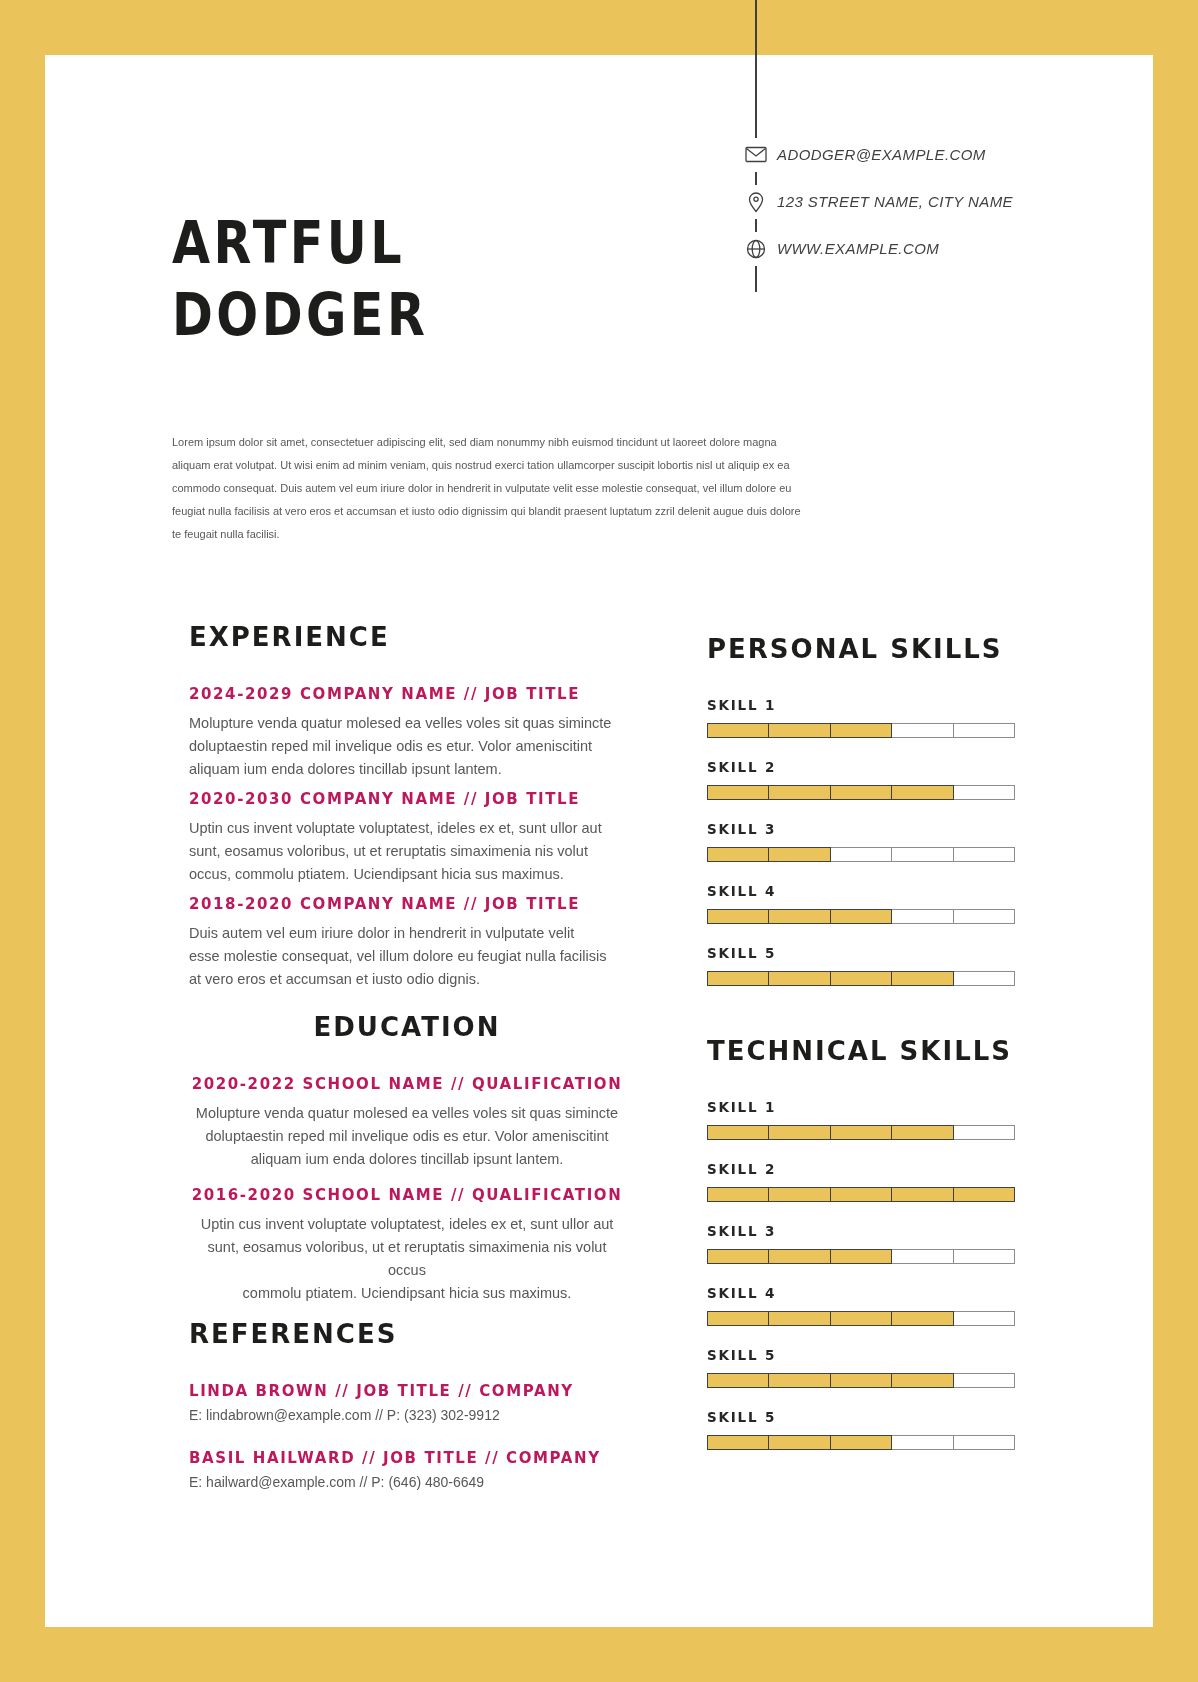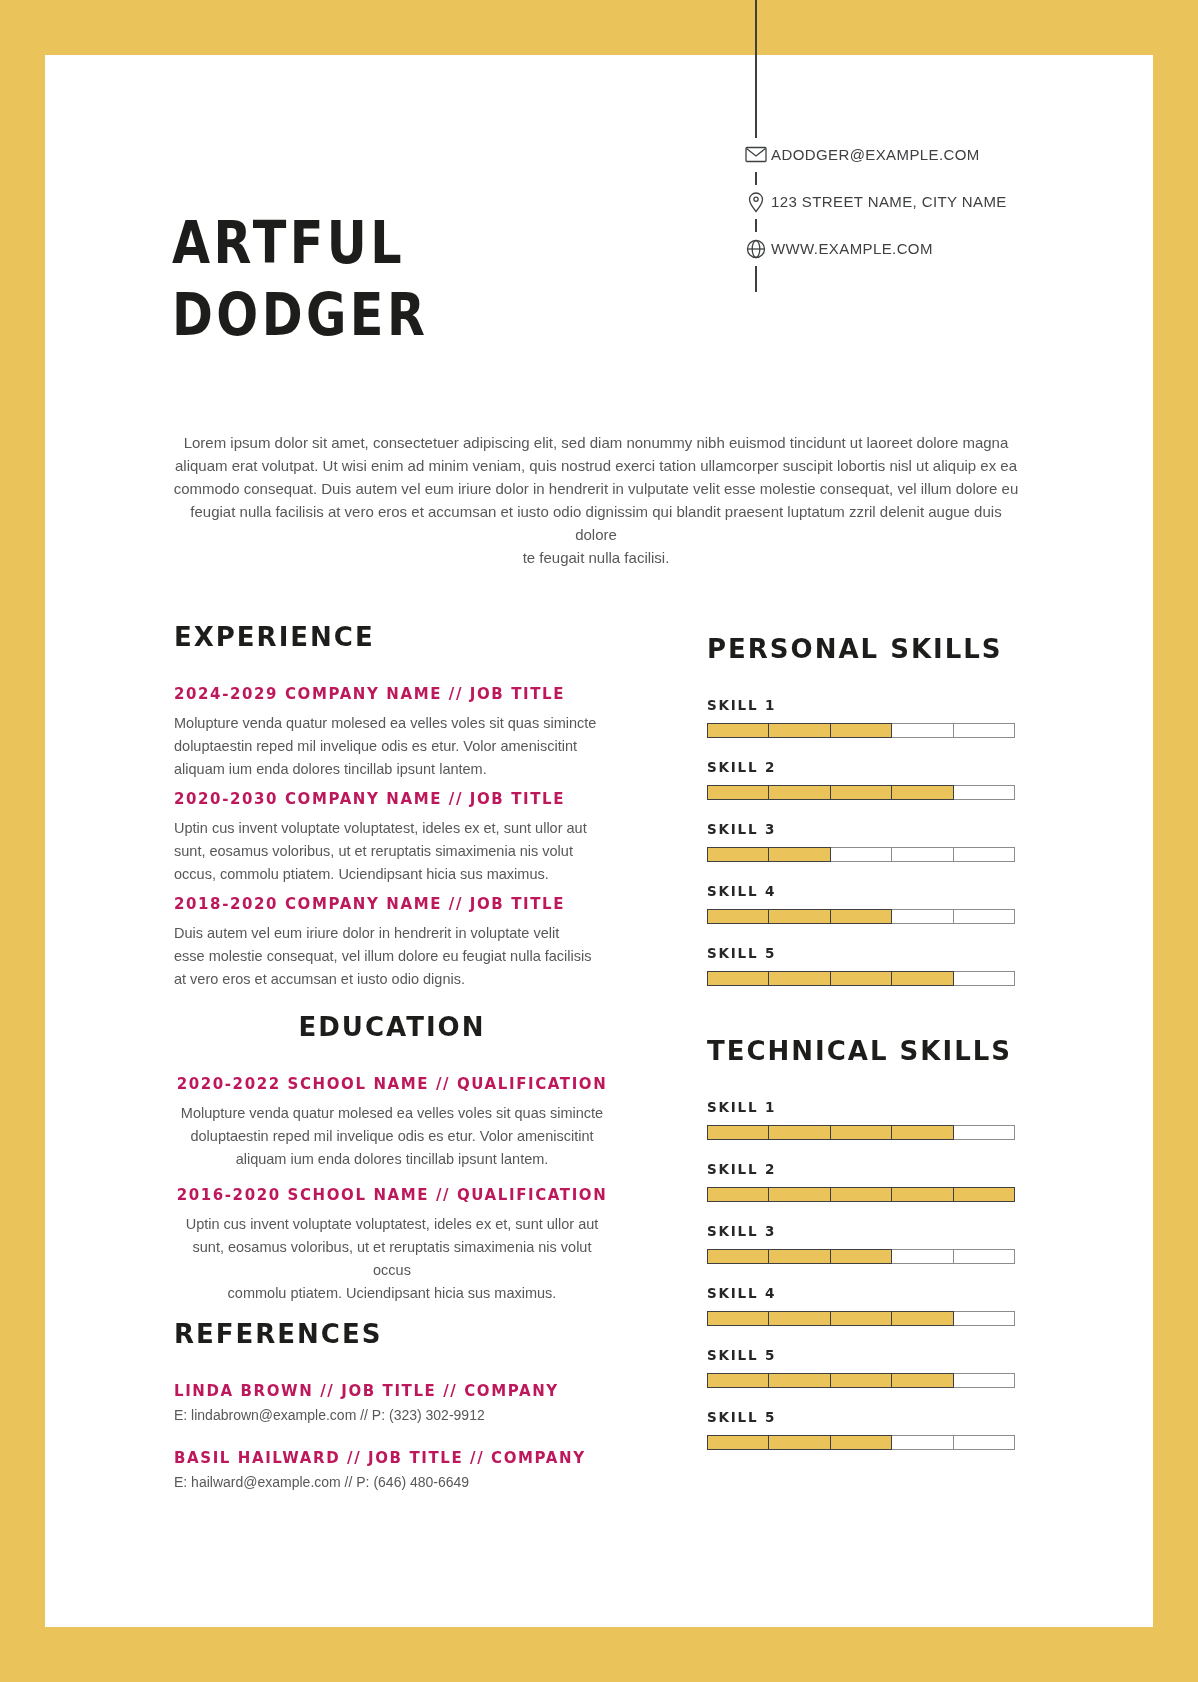--- a/index.html
+++ b/index.html
@@ -31,30 +31,30 @@
   .contacts{
     position:absolute;left:698px;top:76px;z-index:5;
   }
   .contact-row{display:flex;align-items:center;height:47px;}
   .cicon{
     width:26px;height:34px;background:#fff;display:flex;align-items:center;justify-content:center;
     flex:0 0 26px;
   }
   .cicon svg{display:block;}
   .ctext{
-    margin-left:2px;font-size:15px;letter-spacing:.4px;color:#3f4042;white-space:nowrap;
+    margin-left:8px;font-size:15px;letter-spacing:.4px;color:#3f4042;white-space:nowrap;font-style:italic;
   }
   
   .intro{
     position:absolute;left:127px;top:376px;width:848px;
-    font-size:15px;line-height:23px;color:var(--gray);white-space:pre-line;text-align:center;
+    font-size:11px;line-height:23px;color:var(--gray);white-space:pre-line;
   }
   
   .main{position:absolute;left:127px;top:568px;width:860px;}
-  .col-left{position:absolute;left:2px;top:0;width:436px;}
+  .col-left{position:absolute;left:17px;top:0;width:436px;}
   .col-right{position:absolute;left:535px;top:12px;width:308px;}
   h2{
     font-family:"DejaVu Sans", sans-serif;font-weight:800;font-size:26px;line-height:28px;
     letter-spacing:2px;color:var(--ink);margin:0 0 34px;white-space:nowrap;
   }
   .entry h3, .ref h3{
     font-family:"DejaVu Sans", sans-serif;font-weight:700;font-size:15px;line-height:18px;
     letter-spacing:1.6px;color:#be185d;white-space:nowrap;
   }
   .entry h3{margin:0 0 9px;}
@@ -142,21 +142,21 @@
 aliquam ium enda dolores tincillab ipsunt lantem.</p>
         </div>
         <div class="entry">
           <h3>2020-2030  COMPANY NAME // JOB TITLE</h3>
           <p>Uptin cus invent voluptate voluptatest, ideles ex et, sunt ullor aut
 sunt, eosamus voloribus, ut et reruptatis simaximenia nis volut
 occus, commolu ptiatem. Uciendipsant hicia sus maximus.</p>
         </div>
         <div class="entry">
           <h3>2018-2020  COMPANY NAME // JOB TITLE</h3>
-          <p>Duis autem vel eum iriure dolor in hendrerit in voluptate  velit
+          <p>Duis autem vel eum iriure dolor in hendrerit in vulputate  velit
 esse molestie consequat, vel illum dolore eu feugiat  nulla facilisis
 at vero eros et accumsan et iusto odio dignis.</p>
         </div>
       </section>
 
       <section class="sec-education">
         <h2>EDUCATION</h2>
         <div class="entry">
           <h3>2020-2022  SCHOOL NAME // QUALIFICATION</h3>
           <p>Molupture venda quatur molesed ea velles voles sit quas simincte

